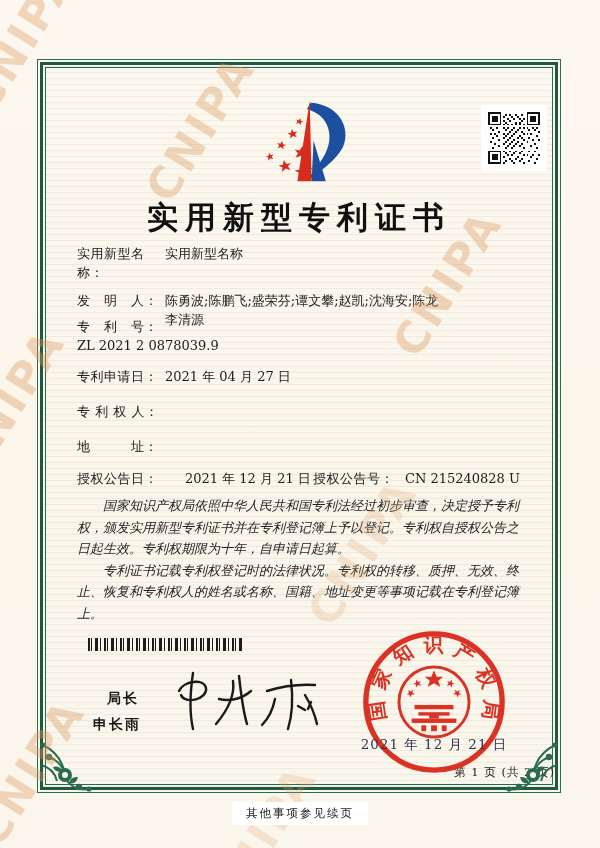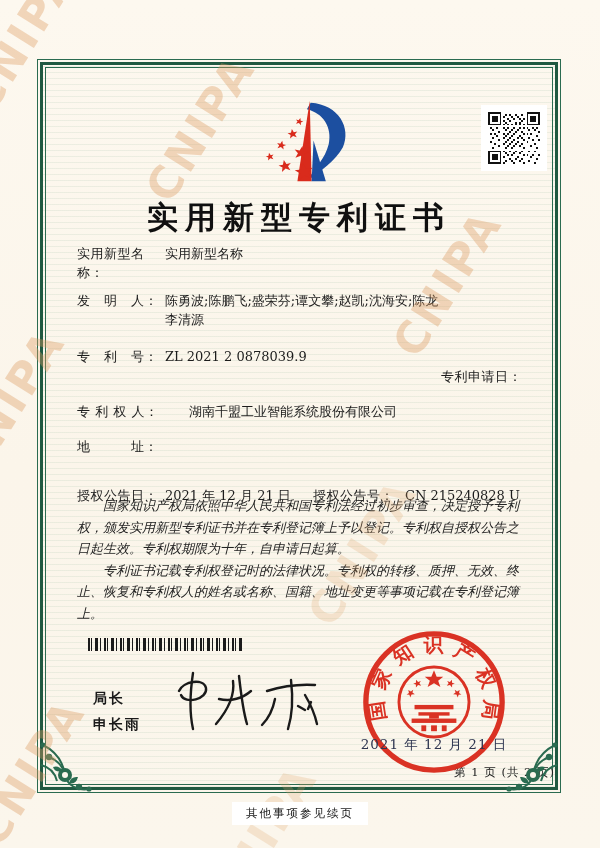--- a/index.html
+++ b/index.html
@@ -54,21 +54,21 @@
   .barcode{
     position:absolute;left:45px;top:573px;width:156px;height:13px;
     background:repeating-linear-gradient(90deg,
       #1b1b1b 0 2px,rgba(0,0,0,0) 2px 3px,
       #1b1b1b 3px 4px,rgba(0,0,0,0) 4px 7px,
       #1b1b1b 7px 10px,rgba(0,0,0,0) 10px 12px,
       #1b1b1b 12px 13px,rgba(0,0,0,0) 13px 16px);
   }
   .director{position:absolute;left:50px;font-family:"DejaVu Sans","Liberation Sans",sans-serif;
     font-weight:600;font-size:14px;letter-spacing:2px;color:#1a1a1a;}
-  .director.t{top:625px;}
+  .director.t{top:625px;margin-left:14px;}
   .director.n{top:651px;}
   .sig{position:absolute;left:120px;top:596px;width:200px;height:85px;}
   .seal{position:absolute;left:318px;top:564px;width:146px;height:146px;opacity:0.96;z-index:4;}
   .seal-date{
     position:absolute;left:300px;top:671px;width:182px;text-align:center;
     font-size:13.5px;letter-spacing:1px;color:#2e3550;z-index:5;font-weight:500;
   }
   .page-info{position:absolute;left:0;top:700px;width:100%;text-align:right;font-size:11.5px;letter-spacing:1px;color:#202020;}
   .note{
     position:absolute;left:50%;top:802px;transform:translateX(-50%);
@@ -174,39 +174,39 @@
     </div>
 
     <div class="row" style="top:226px;">
       <span class="lbl">发　明　人：</span>
       <span class="val">
         <span style="display:block;">陈勇波;陈鹏飞;盛荣芬;谭文攀;赵凯;沈海安;陈龙</span>
         <span style="display:block;">李清源</span>
       </span>
     </div>
 
-    <div class="row" style="top:282px;">
+    <div class="row" style="top:252px;flex-direction:column;">
       <span class="lbl">专　利　号：</span>
       <span class="val">ZL 2021 2 0878039.9</span>
     </div>
 
     <div class="row" style="top:302px;justify-content:flex-end;">
       <span class="lbl">专利申请日：</span>
+      <span class="val">2021 年 04 月 27 日</span>
     </div>
 
     <div class="row" style="top:337px;gap:24px;">
       <span class="lbl">专 利 权 人：</span>
-      <span class="val">湖南千盟工业智能系统股份有限公司</span>
     </div>
 
     <div class="row" style="top:372px;gap:45px;">
       <span class="lbl">地　　　址：</span>
     </div>
 
-    <div class="row" style="top:421px;">
+    <div class="row" style="top:404px;gap:20px;">
       <span class="lbl">授权公告日：</span>
       <span class="val">2021 年 12 月 21 日</span>
       <span class="grant-pair2">
         <span class="lbl">授权公告号：</span>
         <span class="val">CN 215240828 U</span>
       </span>
     </div>
 
     <div class="body-text">
       <p>国家知识产权局依照中华人民共和国专利法经过初步审查，决定授予专利权，颁发实用新型专利证书并在专利登记簿上予以登记。专利权自授权公告之日起生效。专利权期限为十年，自申请日起算。</p>

